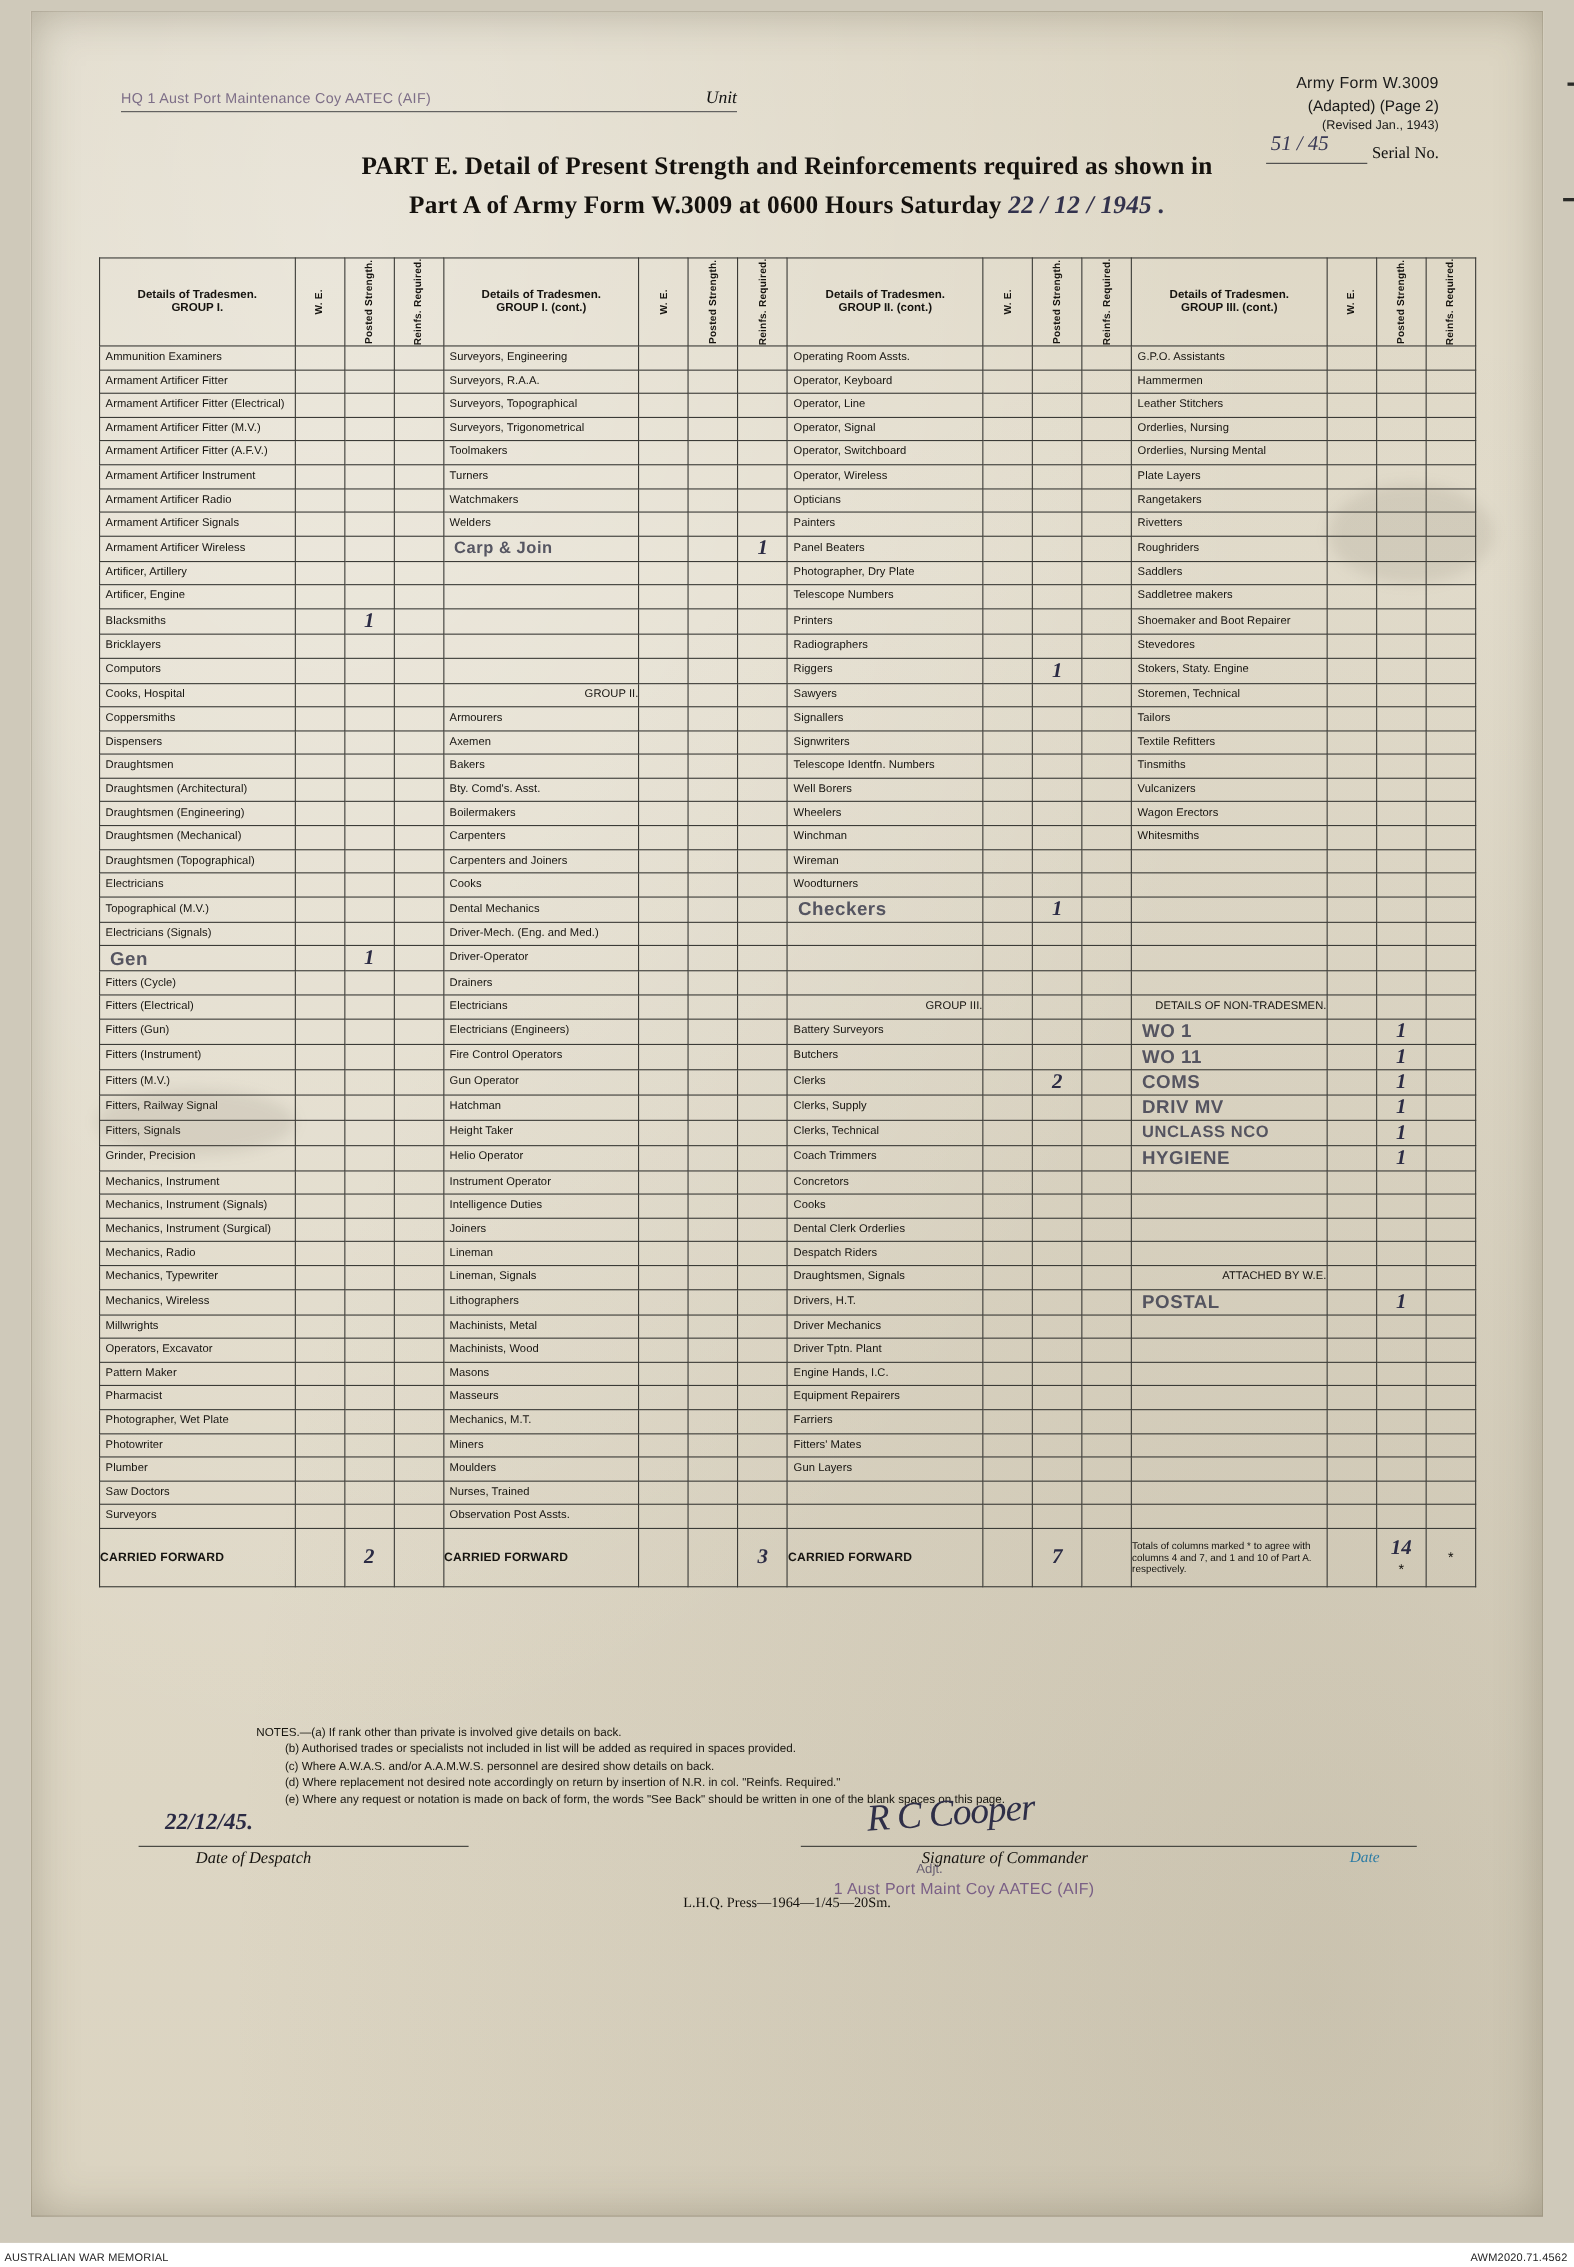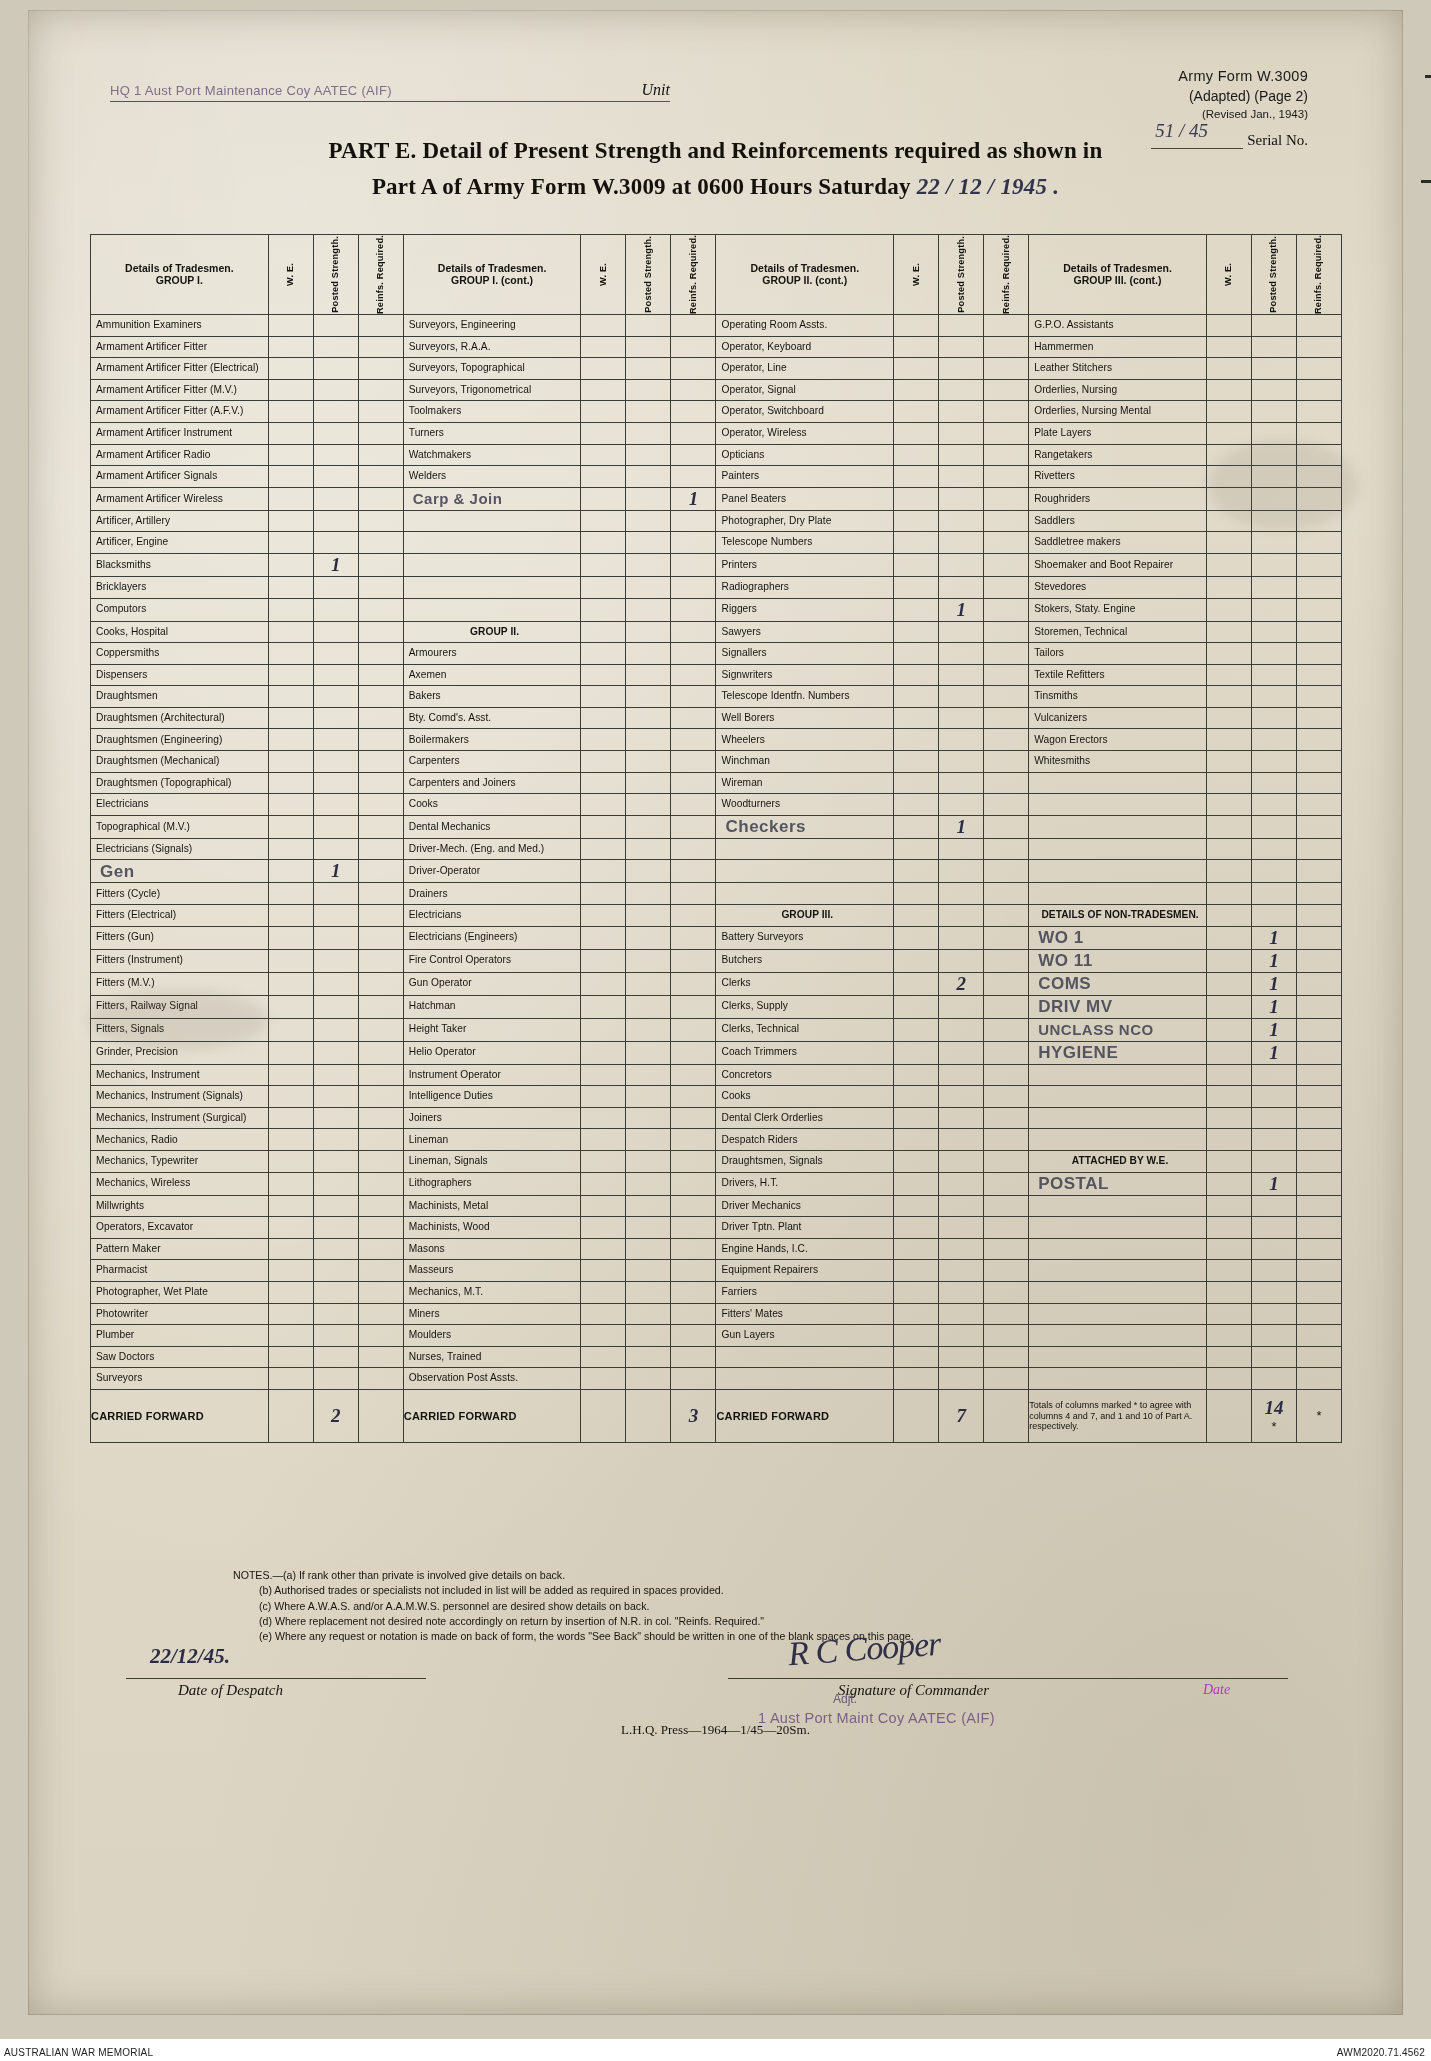--- a/index.html
+++ b/index.html
@@ -145,21 +145,21 @@
   }
   .vert span{
     display:block;
     writing-mode:vertical-rl;
     transform:rotate(180deg);
     white-space:nowrap;
     margin:0 auto;
     letter-spacing:.2px;
   }
   .grouphdr{
-    text-align:center;font-weight:bold;font-size:11px;
+    text-align:right;font-weight:normal;font-size:11px;
   }
   .cf{
     font-size:11px;font-weight:bold;padding-left:5px;letter-spacing:.2px;
   }
   .cfrow td{height:52px;}
   .totnote{
     font-size:9px;line-height:1.15;padding:2px 4px;text-align:left;font-weight:normal;
   }
 
   
@@ -208,22 +208,22 @@
     font-size:21px;color:#2b2b44;
   }
   .sig-right-line{
     position:absolute;left:700px;top:1668px;width:560px;border-bottom:1px solid #3b3b37;
   }
   .sig-right-label{
     position:absolute;left:810px;top:1672px;
     font-family:"Liberation Serif", serif;font-size:15px;font-style:italic;color:#15130f;
   }
   .date-right-label{
-    position:absolute;left:1175px;top:1672px;
-    font-family:"Liberation Serif", serif;font-size:14px;font-style:italic;color:#a21caf;opacity:.8;text-align:center;
+    position:absolute;left:1199px;top:1672px;
+    font-family:"Liberation Serif", serif;font-size:14px;font-style:italic;color:#0369a1;opacity:.8;text-align:center;
   }
   .sig-script{
     position:absolute;left:760px;top:1620px;
     font-family:"Liberation Serif", serif;font-style:italic;
     font-size:34px;color:#2f2f48;
     transform:rotate(-4deg);
     letter-spacing:-1px;
   }
   .adjt{
     position:absolute;left:805px;top:1682px;

